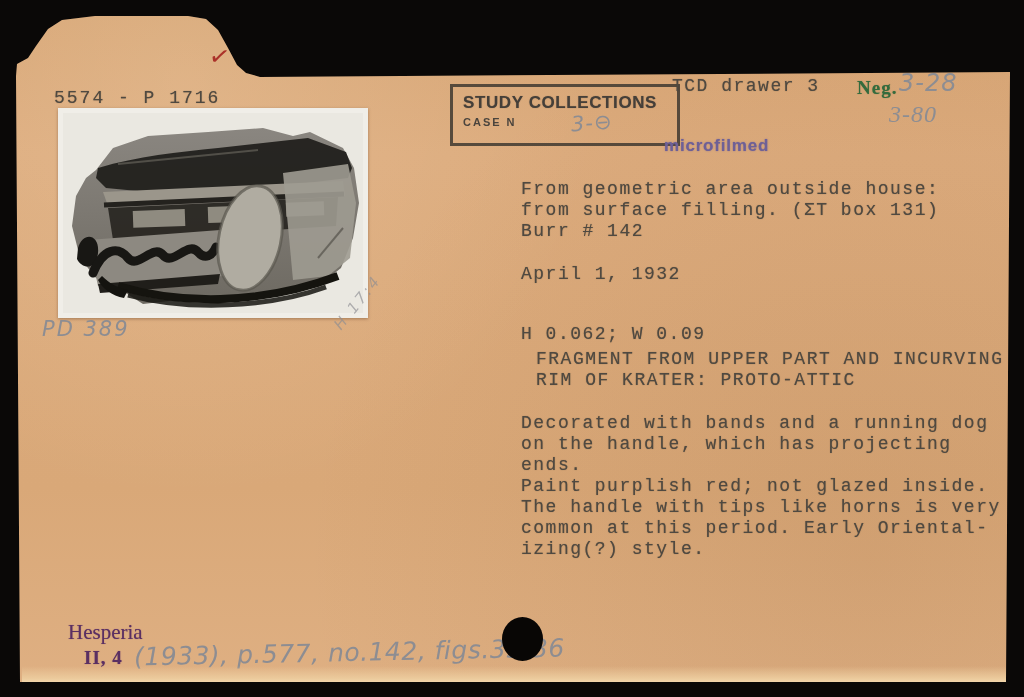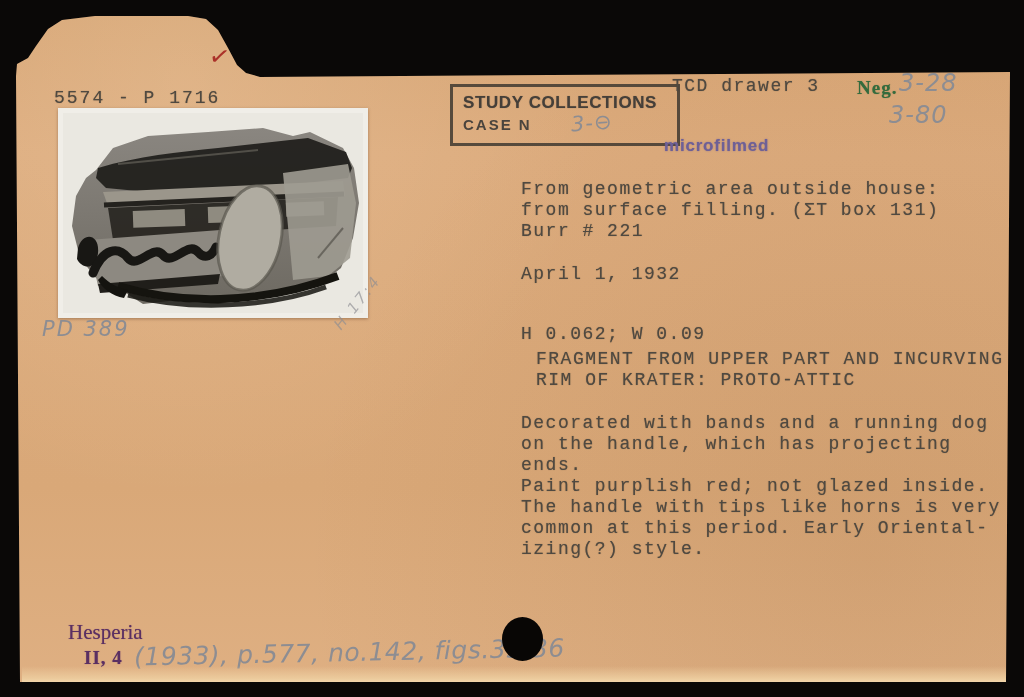--- a/index.html
+++ b/index.html
@@ -50,35 +50,35 @@
   }
   .stampbox{
     position:absolute;left:450px;top:84px;width:224px;height:56px;
     border:3px solid rgba(62,56,48,.85);color:#453f39;
   }
   .stampbox .l1{
     margin:6px 0 0 10px;font-size:17px;font-weight:600;letter-spacing:.6px;
     color:#453f39;text-shadow:0 0 1px rgba(62,56,48,.5);
   }
   .stampbox .l2{
-    margin:3px 0 0 10px;font-size:15px;font-weight:600;letter-spacing:2px;
+    margin:3px 0 0 10px;font-size:11px;font-weight:600;letter-spacing:2px;
     color:#4a443d;
   }
   .case-value{
     position:absolute;left:118px;top:24px;font-size:21px;transform:rotate(-4deg);
     letter-spacing:1px;
   }
   .tcd{left:672px;top:76px;}
   .neg-stamp{
     position:absolute;left:857px;top:77px;
     font-family:"Liberation Serif",serif;font-weight:700;font-size:19px;
     color:#336b3d;letter-spacing:1px;text-shadow:0 0 1px rgba(40,90,50,.6);
   }
   .neg1{left:899px;top:69px;font-size:24px;letter-spacing:1px;text-align:center;}
-  .neg2{left:889px;top:101px;font-size:24px;letter-spacing:1px;}
+  .neg2{left:889px;top:101px;font-size:24px;letter-spacing:1px;font-family:Liberation Serif, serif;}
   .microfilmed{
     position:absolute;left:664px;top:136px;
     font-size:17px;font-weight:700;letter-spacing:.8px;color:#6e6096;
     text-shadow:0 0 1.5px rgba(100,85,150,.7);
   }
   .pd{left:42px;top:317px;font-size:21px;letter-spacing:2px;}
   .diag{
     left:330px;top:322px;font-size:15px;letter-spacing:2.5px;opacity:.65;
     transform:rotate(-51deg);transform-origin:left top;
   }
@@ -165,21 +165,21 @@
     <div class="neg-stamp">Neg.</div>
     <div class="pencil neg1">3-28</div>
     <div class="pencil neg2">3-80</div>
     <div class="microfilmed">microfilmed</div>
 
     <div class="pencil pd">PD 389</div>
     <div class="pencil diag">H 17:4</div>
 
     <div class="tw blockA">From geometric area outside house:
 from surface filling. (ΣT box 131)
-Burr # 221</div>
+Burr # 142</div>
     <div class="tw blockB">April 1, 1932</div>
     <div class="tw blockC">H 0.062;  W 0.09</div>
     <div class="tw blockD">FRAGMENT FROM UPPER PART AND INCURVING
 RIM OF KRATER:  PROTO-ATTIC</div>
     <div class="tw blockE">Decorated with bands and a running dog
 on the handle, which has projecting
 ends.
 Paint purplish red; not glazed inside.
 The handle with tips like horns is very
 common at this period.  Early Oriental-

